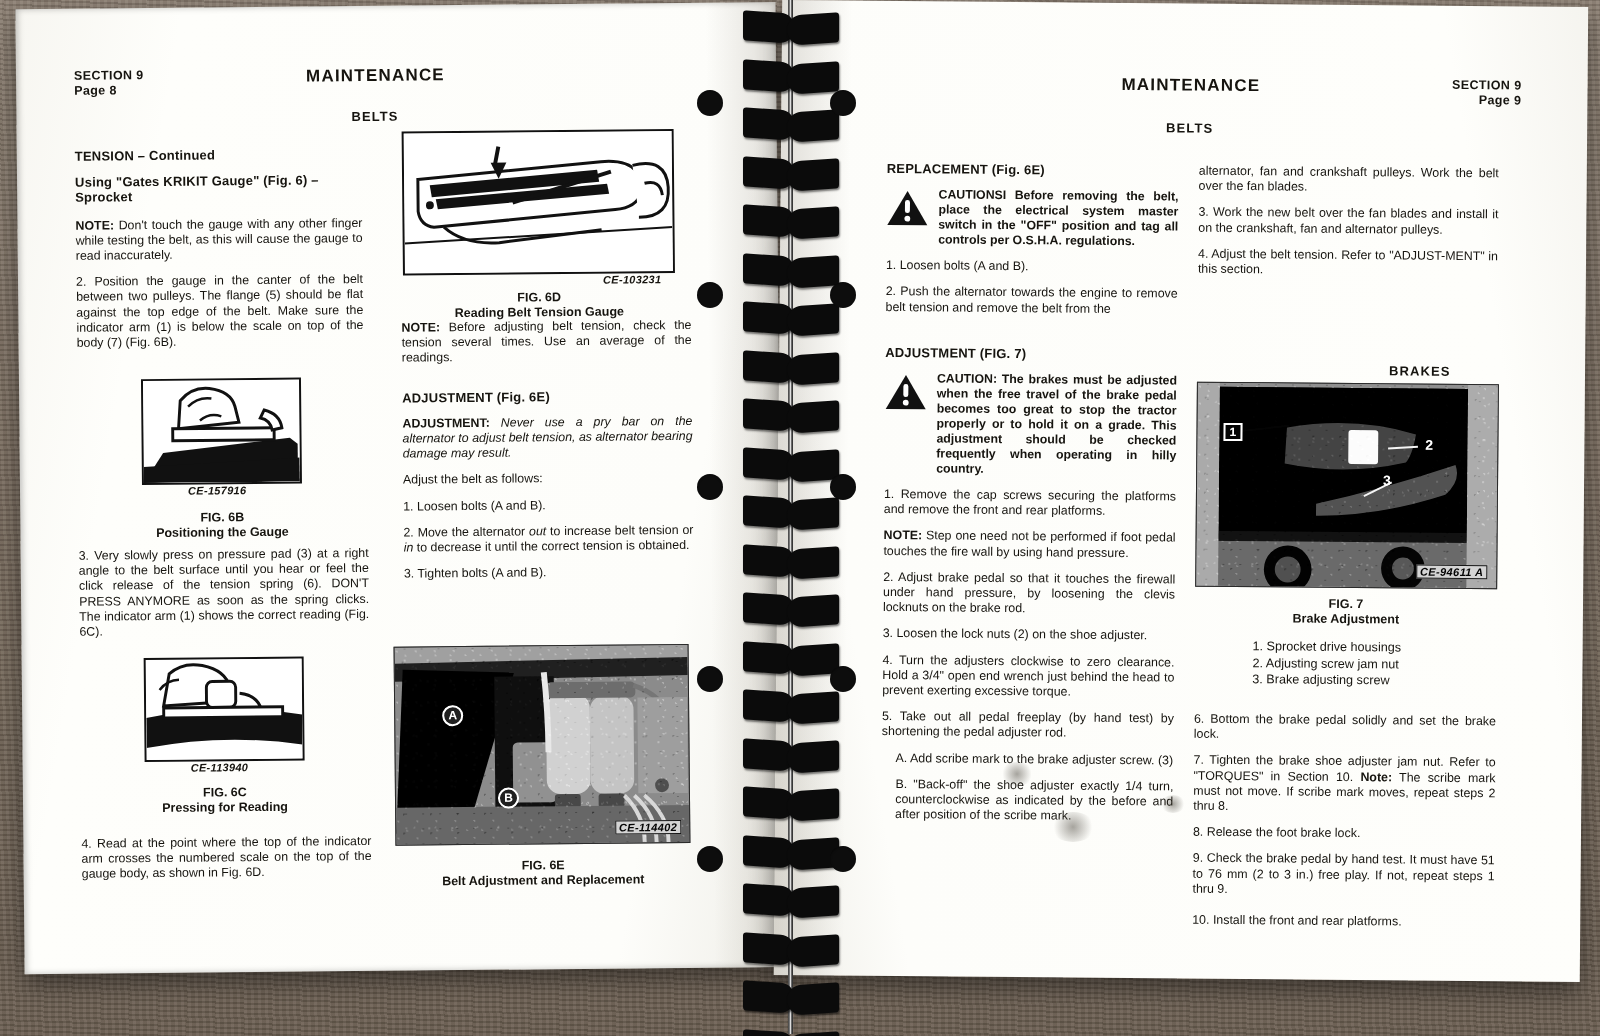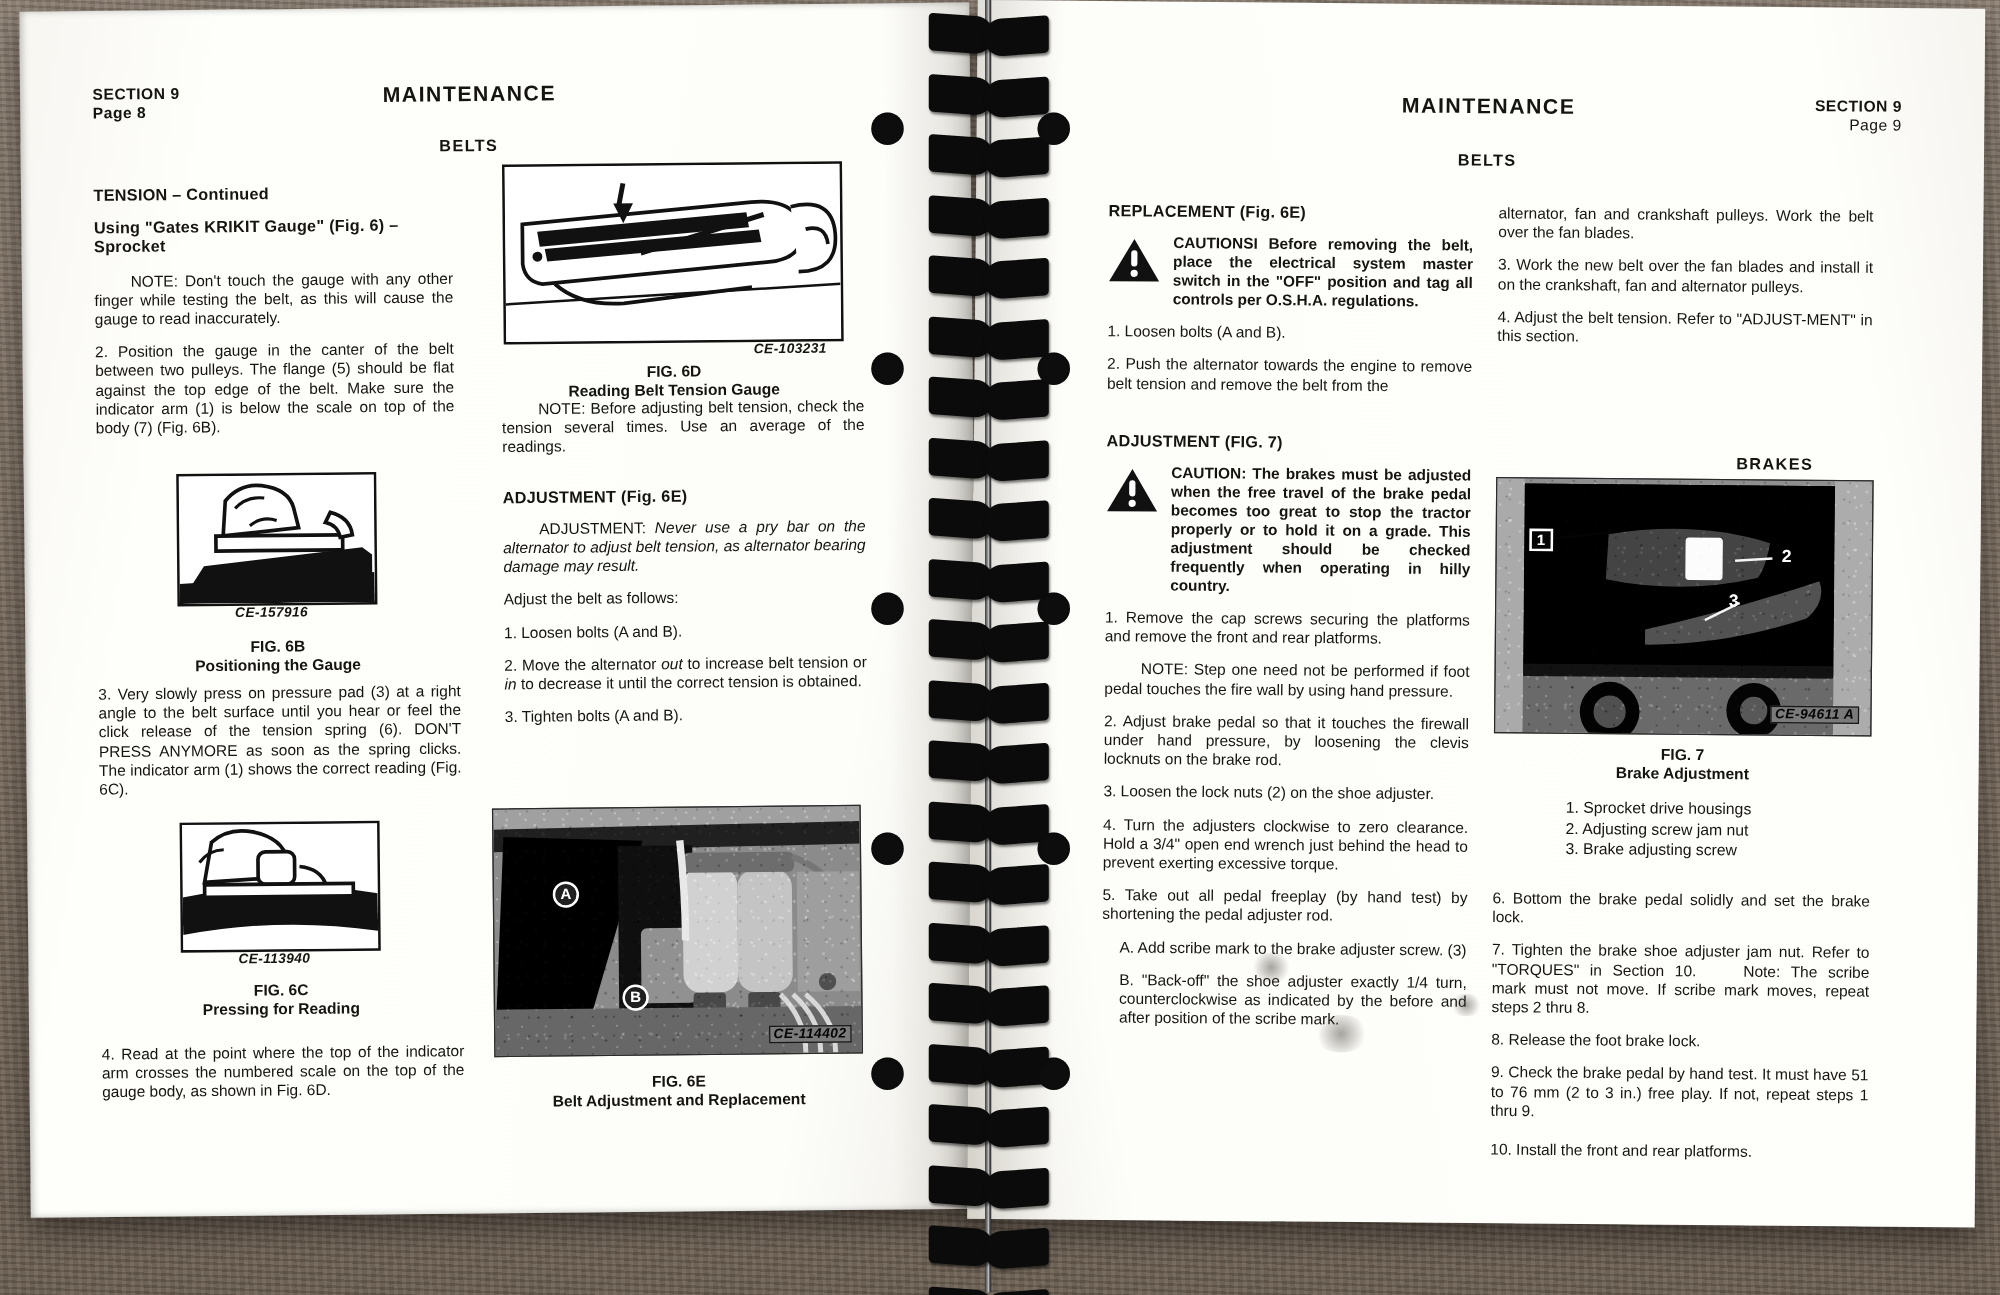--- a/index.html
+++ b/index.html
@@ -46,21 +46,21 @@
   .page{position:absolute;inset:0;color:#16140f;}
   .hdr{position:absolute;font-weight:bold;letter-spacing:.4px;}
   .hdr-sec{font-size:12.5px;line-height:15px;}
   .hdr-title{font-size:17px;letter-spacing:1.2px;}
   .hdr-sub{font-size:13px;font-weight:bold;letter-spacing:1.1px;}
 
   .col{position:absolute;font-size:12.4px;line-height:15.2px;text-align:justify;
        -webkit-hyphens:none;hyphens:none;}
   .col p{margin:0 0 11px 0;}
   .h-bold{font-weight:bold;font-size:13px;margin:0 0 11px 0;letter-spacing:.2px;}
-  .lead{font-weight:normal;margin-left:29px;}
+  .lead{font-weight:bold;}
   .ital{font-style:italic;}
   .ind{padding-left:14px;}
 
   
   .caution{display:flex;gap:10px;align-items:flex-start;margin:0 0 11px 0;}
   .caution .txt{font-weight:bold;font-size:12.3px;line-height:15px;text-align:justify;flex:1;}
   .tri{flex:0 0 42px;height:38px;margin-top:2px;}
 
   
   .fig{position:absolute;}
@@ -78,21 +78,21 @@
       radial-gradient(circle at 28% 77%, rgba(0,0,0,.35) 0 1px, transparent 1px),
       radial-gradient(circle at 88% 84%, rgba(255,255,255,.25) 0 1px, transparent 1px),
       radial-gradient(circle at 60% 10%, rgba(0,0,0,.30) 0 1px, transparent 1px);
     background-size:19px 17px,23px 21px,15px 25px,27px 19px,21px 23px,17px 15px;
     opacity:.85;mix-blend-mode:overlay;
   }
   .callout{position:absolute;font-weight:bold;color:#fff;font-size:12px;}
   .callout.box{background:#111;border:2px solid #fff;padding:0 4px;}
   .callout.circ{border:2px solid #fff;border-radius:50%;width:17px;height:17px;
     line-height:17px;text-align:center;background:#2a2a2a;}
-  .partno{position:absolute;background:#3b82f6;color:#111;font-style:italic;font-weight:bold;
+  .partno{position:absolute;background:#5eead4;color:#111;font-style:italic;font-weight:bold;
     font-size:11px;padding:0 3px;border:1px solid #222;letter-spacing:.4px;}
 
   .figlist{font-size:12.6px;line-height:16.5px;text-align:left;padding-left:58px;margin-top:12px;}
 
   
   .binding{position:absolute;left:700px;top:-6px;width:190px;height:1048px;}
   .spinewire{position:absolute;left:88px;top:0;width:5px;height:1040px;
     background:linear-gradient(90deg,#3a3a3a,#8e8e8e 40%,#dedede 50%,#6a6a6a 70%,#1d1d1d);}
   .loop{position:absolute;width:96px;height:34px;}
   .loop:before,.loop:after{content:"";position:absolute;background:#0b0b0b;}
@@ -254,21 +254,21 @@
       </div>
     </div>
 
     <div class="leaf leaf-right">
       <div class="gutter-shade gs-right"></div>
       <div class="page">
 
         <div class="hdr hdr-title" style="left:340px;top:72px;">MAINTENANCE</div>
         <div class="hdr hdr-sec" style="right:66px;top:72px;text-align:right;">
           <div>SECTION 9</div>
-          <div style="font-weight:normal">Page 9</div>
+          <div style="font-weight:bold">Page 9</div>
         </div>
         <div class="hdr hdr-sub" style="left:385px;top:117px;">BELTS</div>
 
         <div class="col" style="left:106px;top:160px;width:292px;">
           <p class="h-bold">REPLACEMENT  (Fig. 6E)</p>
 
           <div class="caution">
             <svg class="tri" viewBox="0 0 42 38">
               <path d="M21 2 L41 36 L1 36 Z" fill="#111"></path>
               <rect x="18.5" y="11" width="5" height="13" rx="2.4" fill="#fff"></rect>

